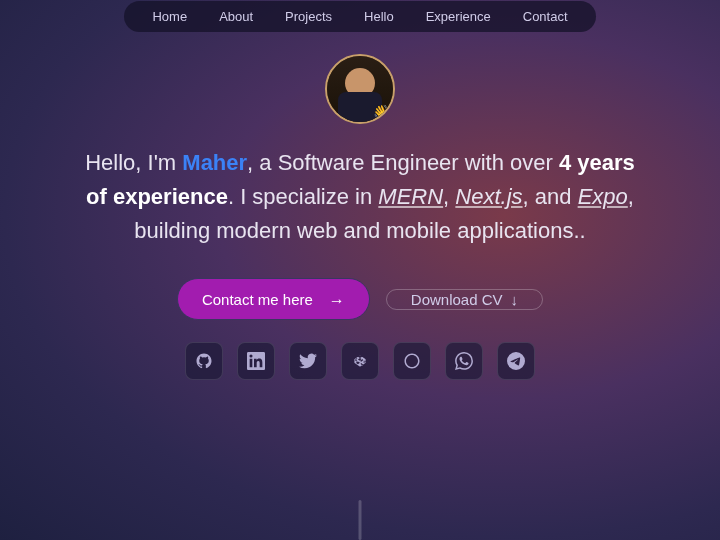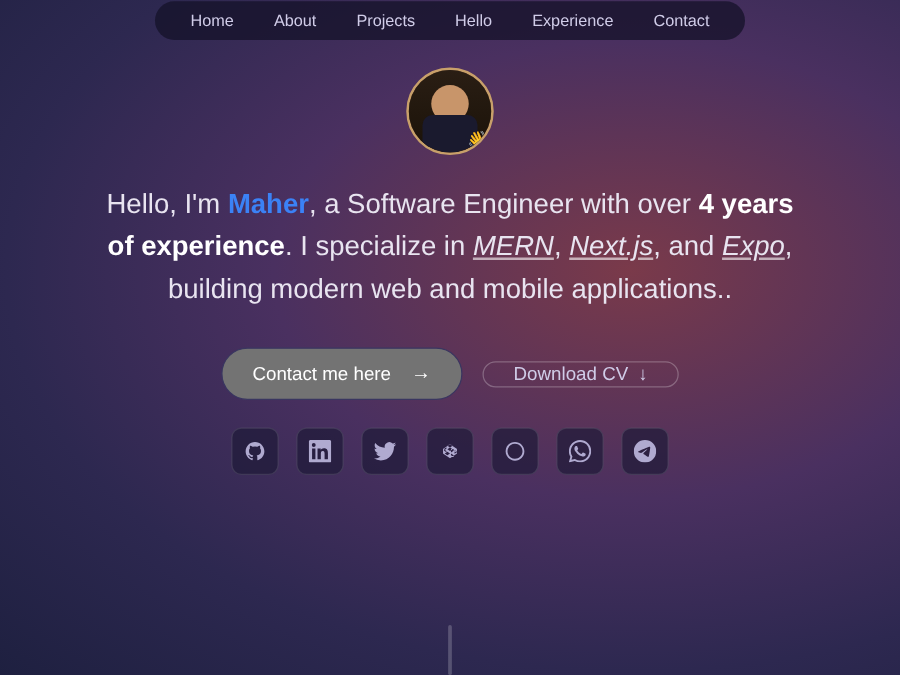--- a/index.html
+++ b/index.html
@@ -127,21 +127,21 @@
 
     
     .btn-row {
       display: flex;
       gap: 16px;
       align-items: center;
       margin-bottom: 22px;
     }
 
     .btn-contact {
-      background: #737373;
+      background: #a21caf;
       color: white;
       border: 1px solid #3a3660;
       border-radius: 25px;
       padding: 11px 24px;
       font-size: 15px;
       cursor: pointer;
       display: flex;
       align-items: center;
       gap: 16px;
     }

